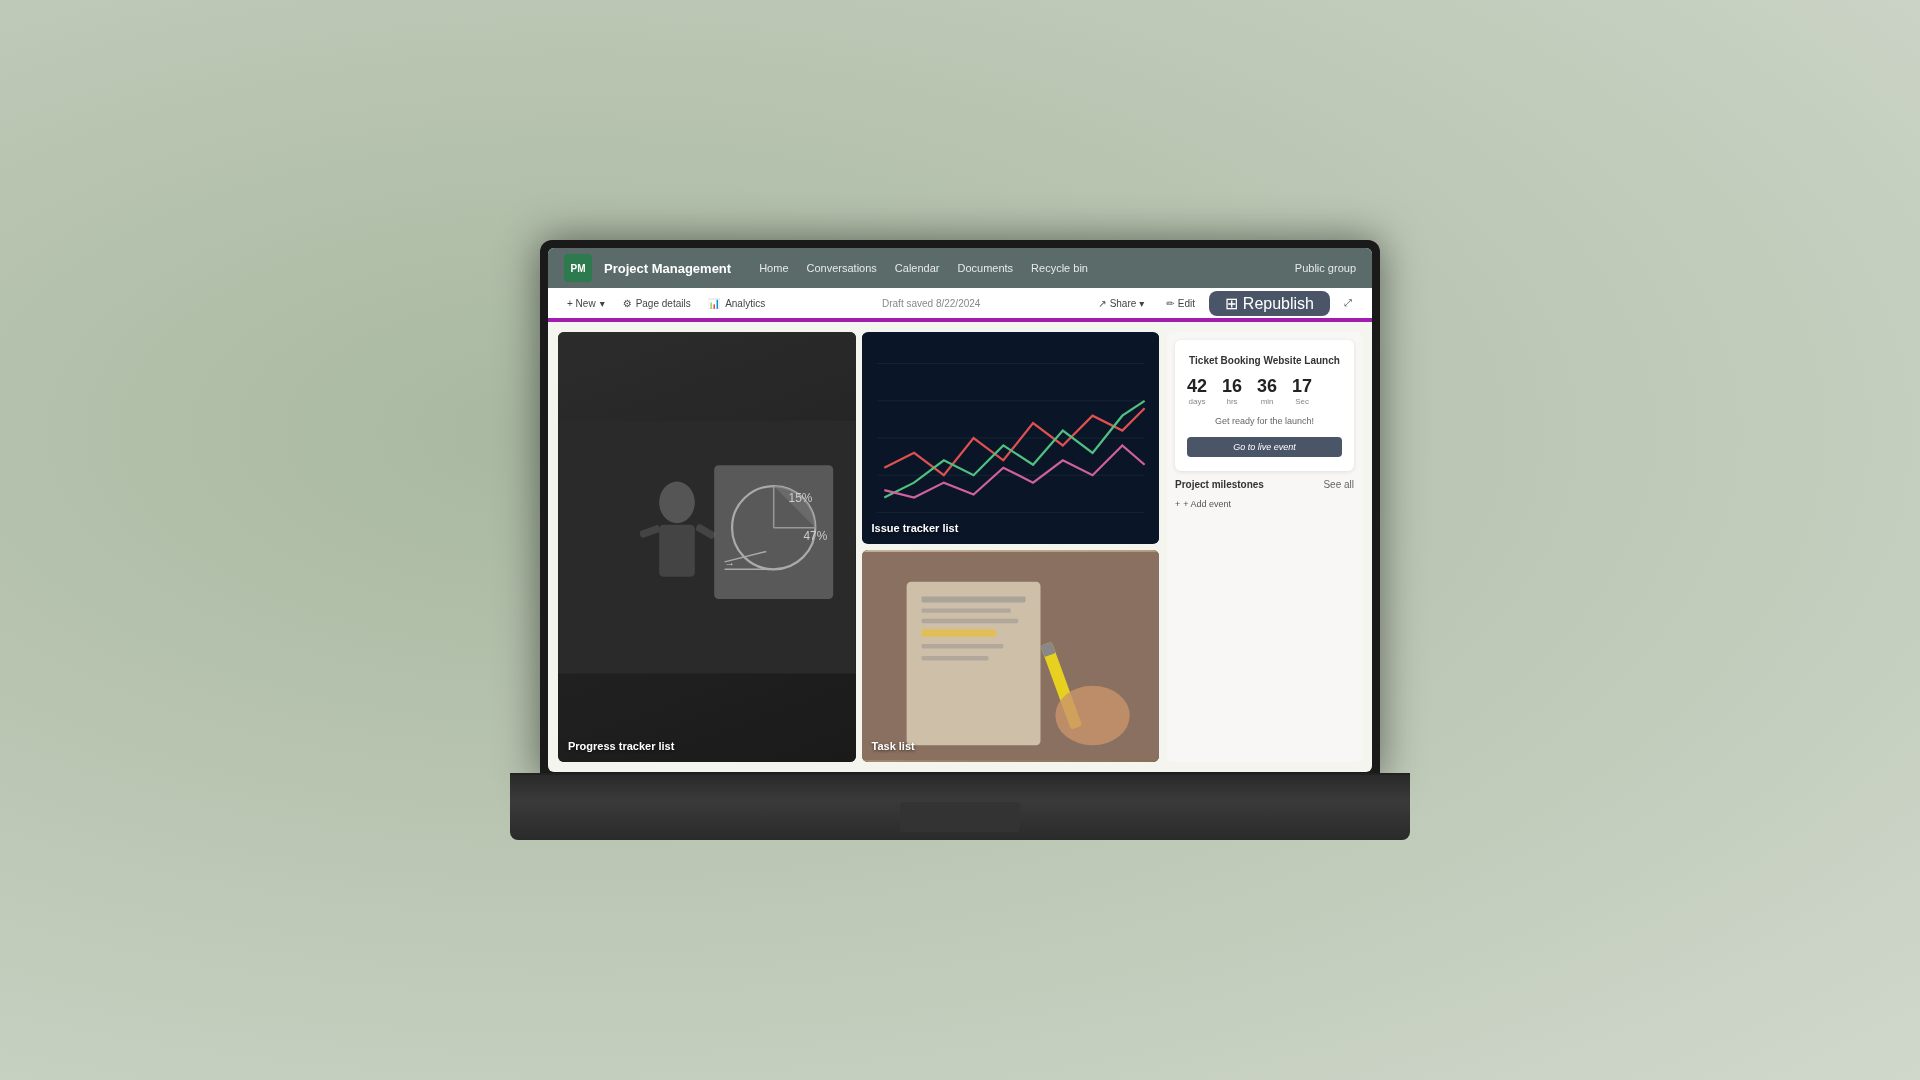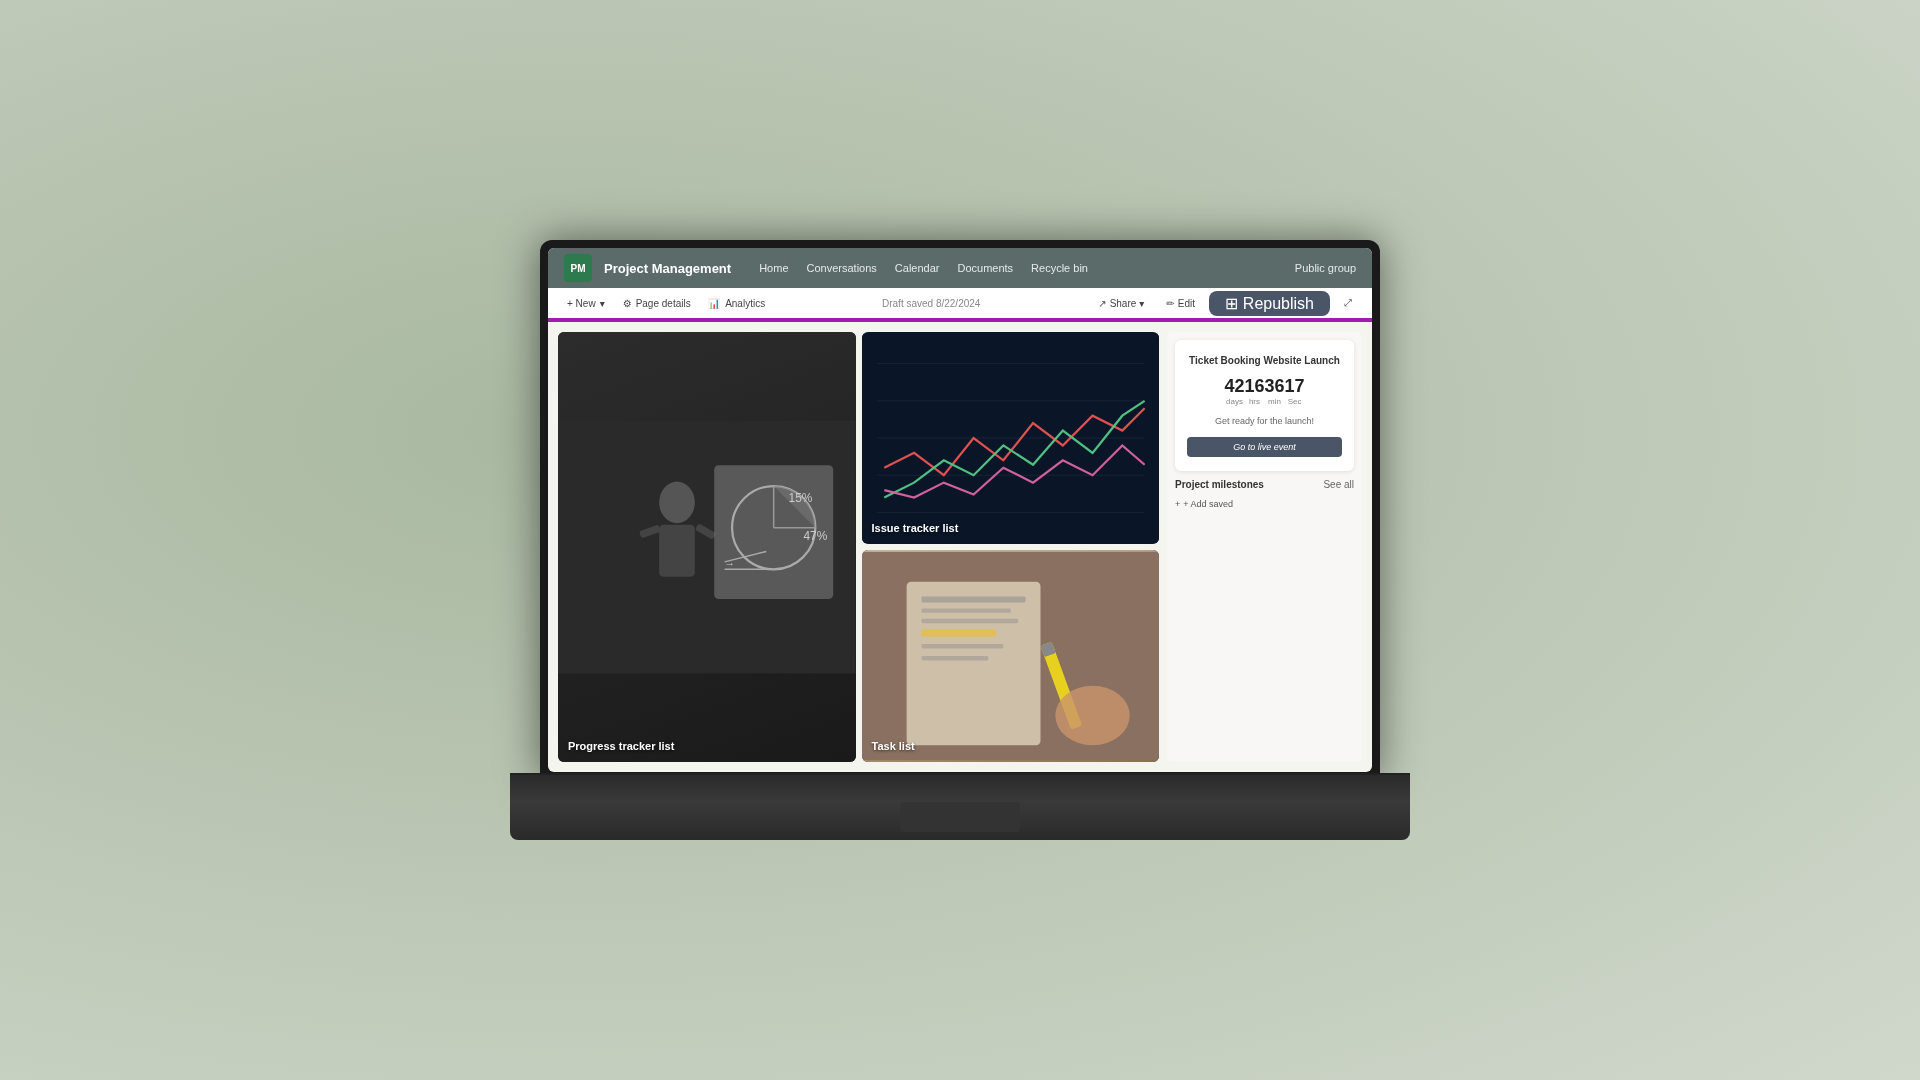--- a/index.html
+++ b/index.html
@@ -277,22 +277,21 @@
     .countdown-title {
       font-size: 10px;
       font-weight: 600;
       color: #333;
       margin-bottom: 10px;
       line-height: 1.3;
     }
 
     .countdown-numbers {
       display: flex;
-      justify-content: center;
-      gap: 0;
+      gap: 15px;
       margin-bottom: 10px;
     }
 
     .countdown-unit {
       display: flex;
       flex-direction: column;
       align-items: center;
     }
 
     .countdown-num {
@@ -544,21 +543,21 @@
               <button class="go-live-btn">Go to live event</button>
             </div>
 
             <div class="milestones-section">
               <div class="milestones-header">
                 <span class="milestones-title">Project milestones</span>
                 <a class="see-all-link">See all</a>
               </div>
               <div class="add-event-btn">
                 <span>+</span>
-                <span>+ Add saved</span>
+                <span>+ Add event</span>
               </div>
             </div>
           </div>
 
         </div>
       </div>
     </div>
   </div>
   <div class="laptop-hinge"></div>
   <div class="laptop-base">

